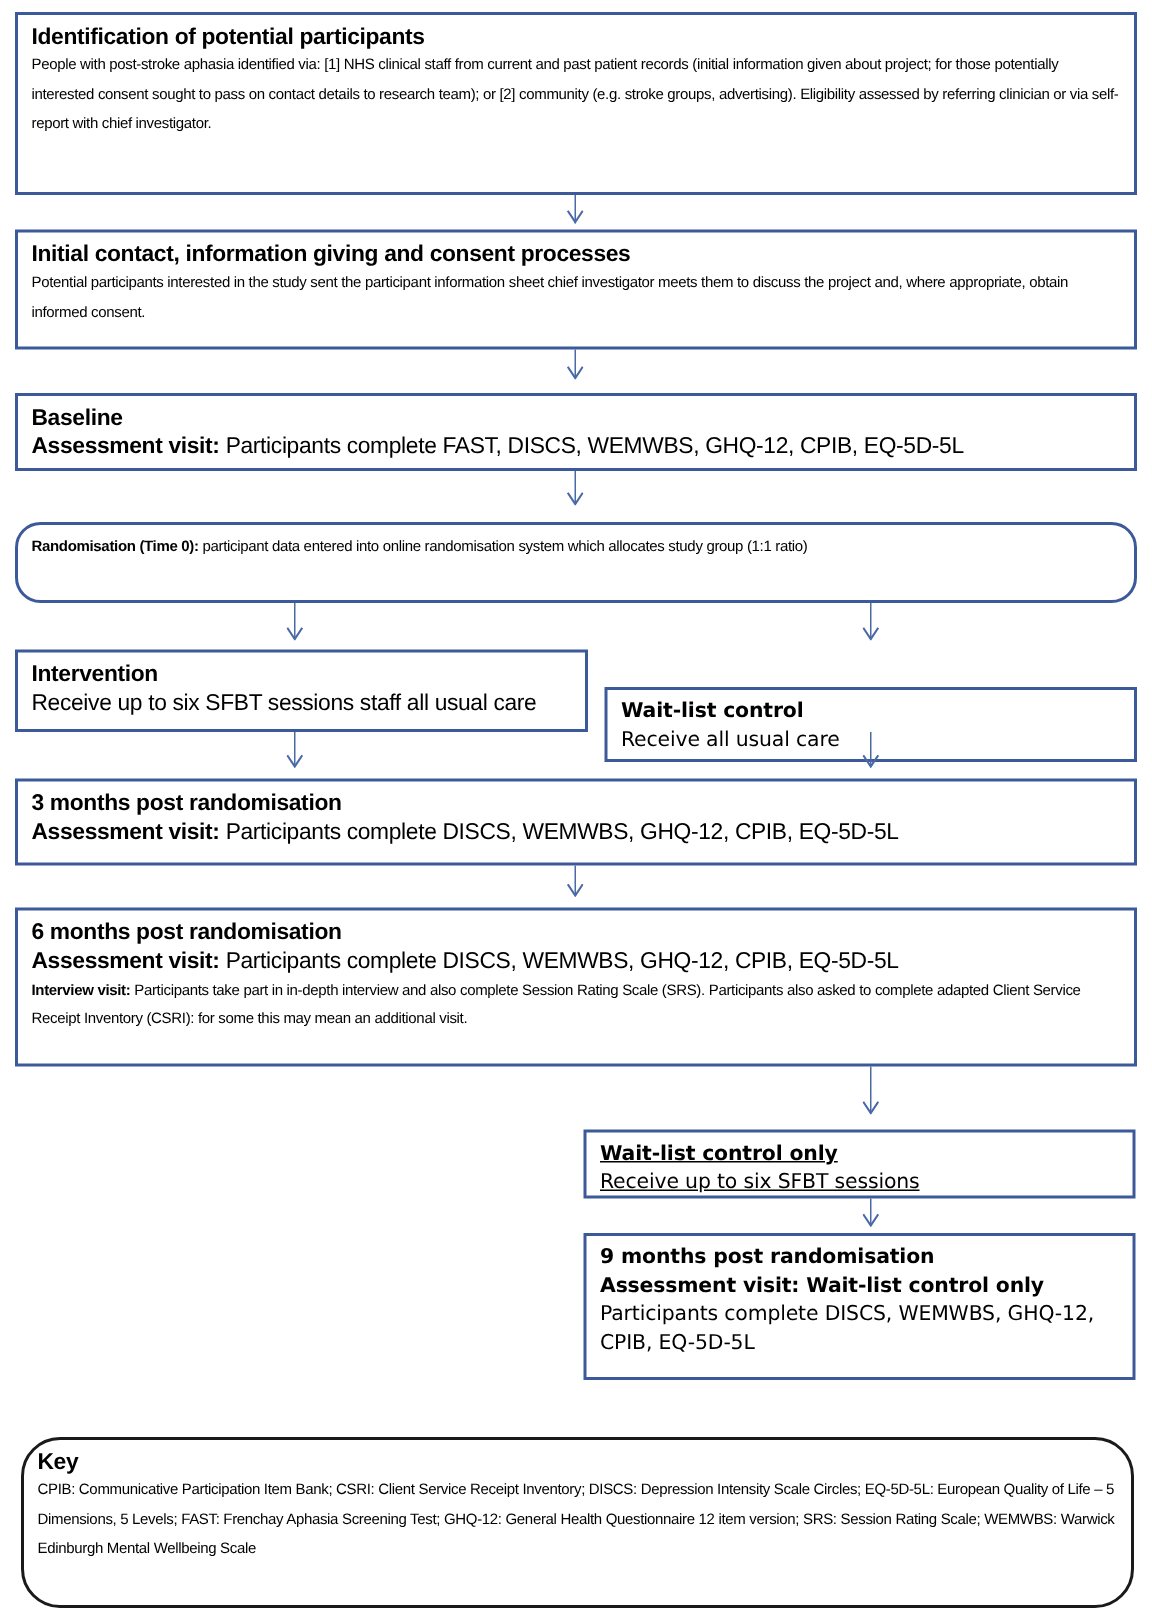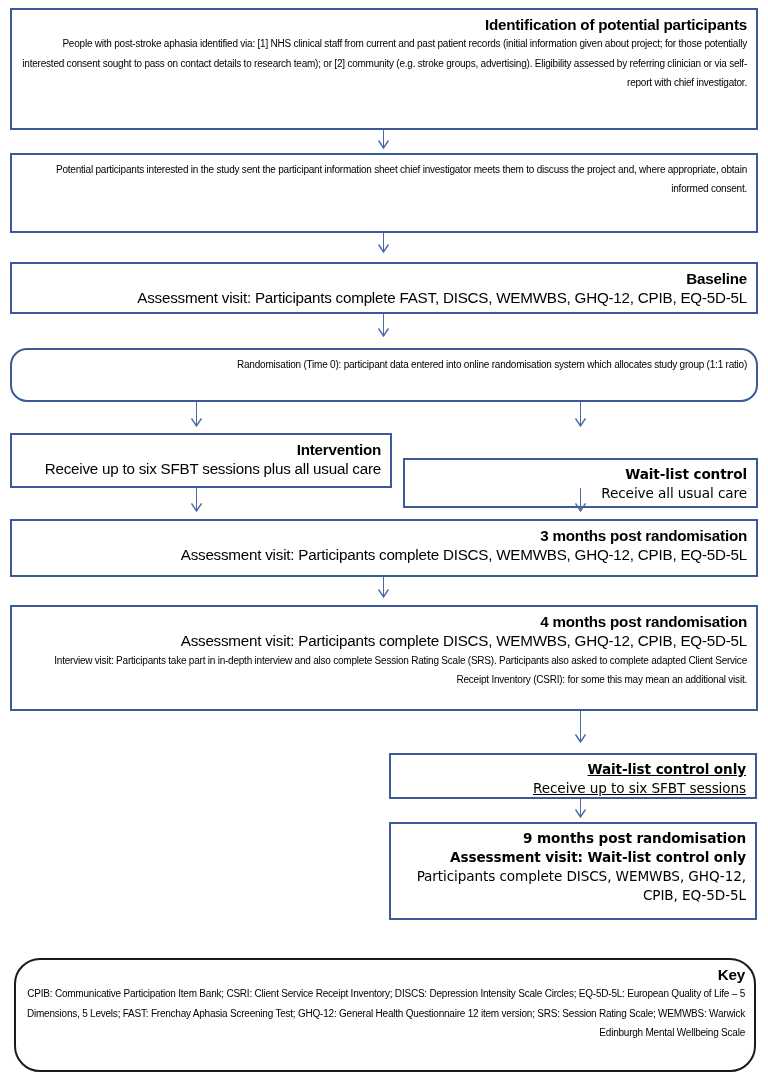--- a/index.html
+++ b/index.html
@@ -14,21 +14,20 @@
     position: relative;
     font-family: "Liberation Sans", "DejaVu Sans", sans-serif;
     color: #000000;
     overflow: hidden;
   }
   #flow {
     position: absolute;
     left: 0; top: 0;
     width: 663px;
     height: 1074px;
-    text-align: right;
   }
   .box {
     position: absolute;
     box-sizing: border-box;
     background: #ffffff;
     border: 2px solid #3c5a99;
     padding: 5px 9px 4px 9px;
   }
   .box.keybox {
     border: 2px solid #1a1a1a;
@@ -38,21 +37,21 @@
     line-height: 19.4px;
     letter-spacing: -0.22px;
     white-space: nowrap;
   }
   .wrapline {
     font-size: 10px;
     line-height: 19.4px;
     letter-spacing: -0.22px;
   }
   .b { font-weight: bold; }
-  .lead { font-weight: normal; margin-top: 39px; }
+  .lead { font-weight: bold; margin-top: 39px; }
 
   
   .box.alt .line,
   .box.alt .wrapline {
     font-family: "DejaVu Sans", sans-serif;
     font-size: 13.6px;
     line-height: 19px;
     letter-spacing: -0.1px;
   }
 
@@ -82,20 +81,21 @@
   </div>
 
   <div class="arrow" style="left:383px; top:130px; height:19px;"></div>
   <div class="arrowhead" style="left:378px; top:140px;">
     <svg width="11" height="9" viewBox="0 0 11 9">
         <path d="M0.5 0.5 L5.5 8 L10.5 0.5" fill="none" stroke="#4a6aa5" stroke-width="1.4"></path>
       </svg>
   </div>
 
   <div class="box" style="left:10px; top:153px; width:748px; height:80px;">
+    <div class="line b">Initial contact, information giving and consent processes</div>
     <div class="wrapline">Potential participants interested in the study sent the participant information sheet chief investigator meets them to discuss the project and, where appropriate, obtain informed consent.</div>
   </div>
 
   <div class="arrow" style="left:383px; top:233px; height:19px;"></div>
   <div class="arrowhead" style="left:378px; top:244px;">
     <svg width="11" height="9" viewBox="0 0 11 9">
         <path d="M0.5 0.5 L5.5 8 L10.5 0.5" fill="none" stroke="#4a6aa5" stroke-width="1.4"></path>
       </svg>
   </div>
 
@@ -124,21 +124,21 @@
 
   <div class="arrow" style="left:580px; top:402px; height:24px;"></div>
   <div class="arrowhead" style="left:575px; top:418px;">
     <svg width="11" height="9" viewBox="0 0 11 9">
         <path d="M0.5 0.5 L5.5 8 L10.5 0.5" fill="none" stroke="#4a6aa5" stroke-width="1.4"></path>
       </svg>
   </div>
 
   <div class="box" style="left:10px; top:433px; width:382px; height:55px;">
     <div class="line b">Intervention</div>
-    <div class="line">Receive up to six SFBT sessions plus all usual care</div>
+    <div class="line">Receive up to six SFBT sessions staff all usual care</div>
   </div>
 
   <div class="box alt" style="left:403px; top:438px; width:355px; height:50px;margin-top:20px;">
     <div class="line b">Wait-list control</div>
     <div class="line">Receive all usual care</div>
   </div>
 
   <div class="arrow" style="left:196px; top:488px; height:23px;"></div>
   <div class="arrowhead" style="left:191px; top:503px;">
     <svg width="11" height="9" viewBox="0 0 11 9">
@@ -159,21 +159,21 @@
   </div>
 
   <div class="arrow" style="left:383px; top:577px; height:20px;"></div>
   <div class="arrowhead" style="left:378px; top:589px;">
     <svg width="11" height="9" viewBox="0 0 11 9">
         <path d="M0.5 0.5 L5.5 8 L10.5 0.5" fill="none" stroke="#4a6aa5" stroke-width="1.4"></path>
       </svg>
   </div>
 
   <div class="box" style="left:10px; top:605px; width:748px; height:106px;">
-    <div class="line b">4 months post randomisation</div>
+    <div class="line b">6 months post randomisation</div>
     <div class="line"><span class="lead">Assessment visit:</span><span> Participants complete DISCS, WEMWBS, GHQ-12, CPIB, EQ-5D-5L</span></div>
     <div class="wrapline"><span class="lead">Interview visit:</span><span> Participants take part in in-depth interview and also complete Session Rating Scale (SRS). Participants also asked to complete adapted Client Service Receipt Inventory (CSRI): for some this may mean an additional visit.</span></div>
   </div>
 
   <div class="arrow" style="left:580px; top:711px; height:30px;"></div>
   <div class="arrowhead" style="left:575px; top:734px;">
     <svg width="11" height="9" viewBox="0 0 11 9">
         <path d="M0.5 0.5 L5.5 8 L10.5 0.5" fill="none" stroke="#4a6aa5" stroke-width="1.4"></path>
       </svg>
   </div>

